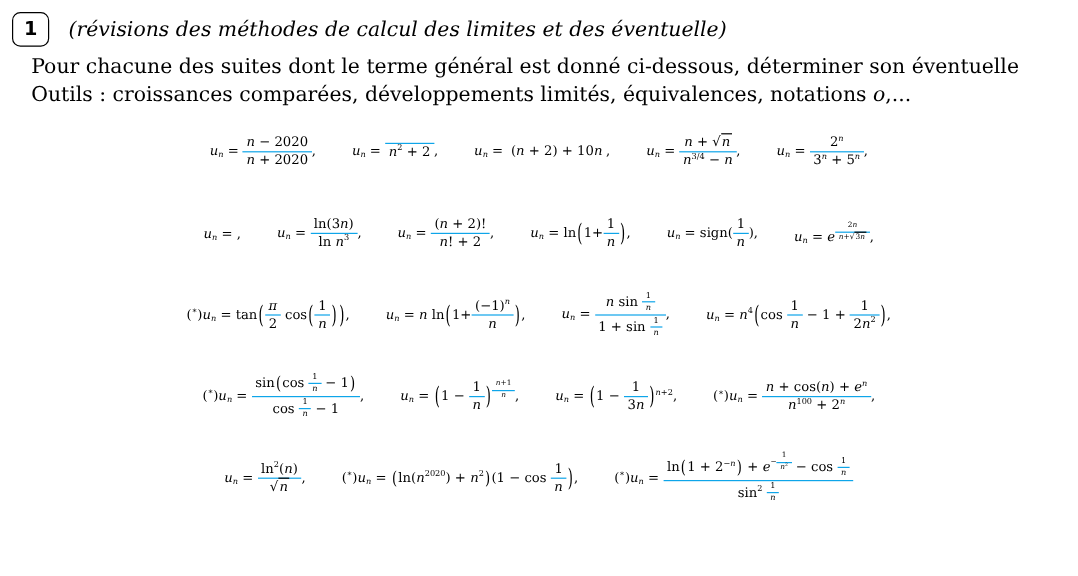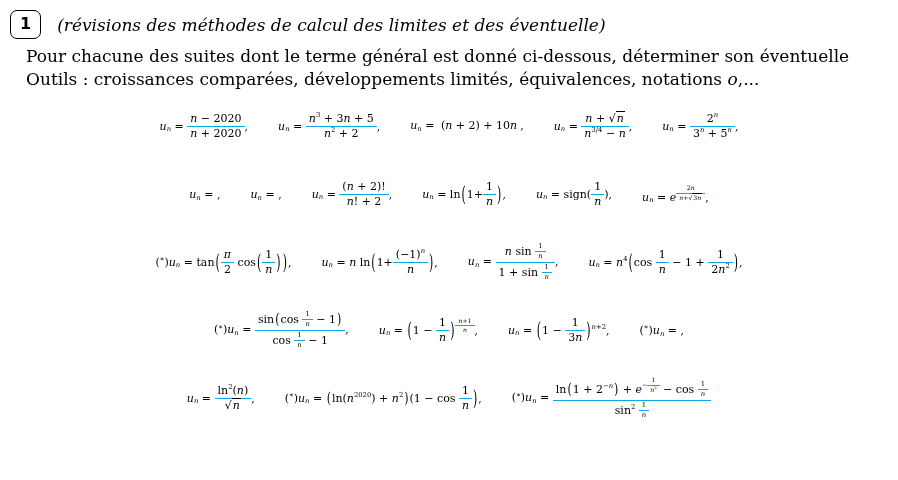--- a/index.html
+++ b/index.html
@@ -66,44 +66,44 @@
   </div>
 
   <div class="intro">
     <div>Pour chacune des suites dont le terme général est donné ci-dessous, déterminer son éventuelle</div>
     <div>Outils : croissances comparées, développements limités, équivalences, notations <i>o</i>,...</div>
   </div>
 
   <div class="formula-area">
       <div class="formula-row">
         <span class="formula"><i>u</i><sub><i>n</i></sub> = <span class="fr"><span class="nu"><i>n</i> − 2020</span><span class="de"><i>n</i> + 2020</span></span>,</span>
-        <span class="formula"><i>u</i><sub><i>n</i></sub> = <span class="fr"><span class="nu"><i>n</i><sup>3</sup> + 3<i>n</i> + 5</span><span class="de"><i>n</i><sup>2</sup> + 2</span></span>,</span>
+        <span class="formula"><i>u</i><sub><i>n</i></sub> = <span class="fr"><span class="de"><i>n</i><sup>2</sup> + 2</span></span>,</span>
         <span class="formula"><i>u</i><sub><i>n</i></sub> = <span class="fr"><span class="nu">(<i>n</i> + 2) + 10<i>n</i></span></span>,</span>
         <span class="formula"><i>u</i><sub><i>n</i></sub> = <span class="fr"><span class="nu"><i>n</i> + <span class="rt">√<span class="rd"><i>n</i></span></span></span><span class="de"><i>n</i><sup>3/4</sup> − <i>n</i></span></span>,</span>
         <span class="formula"><i>u</i><sub><i>n</i></sub> = <span class="fr"><span class="nu">2<sup><i>n</i></sup></span><span class="de">3<sup><i>n</i></sup> + 5<sup><i>n</i></sup></span></span>,</span>
       </div>
       <div class="formula-row">
         <span class="formula"><i>u</i><sub><i>n</i></sub> = ,</span>
-        <span class="formula"><i>u</i><sub><i>n</i></sub> = ,</span>
+        <span class="formula"><i>u</i><sub><i>n</i></sub> = <span class="fr"><span class="nu">ln(3<i>n</i>)</span><span class="de">ln <i>n</i><sup>3</sup></span></span>,</span>
         <span class="formula"><i>u</i><sub><i>n</i></sub> = <span class="fr"><span class="nu">(<i>n</i> + 2)!</span><span class="de"><i>n</i>! + 2</span></span>,</span>
         <span class="formula"><i>u</i><sub><i>n</i></sub> = ln<span class="bp">(</span>1+<span class="fr"><span class="nu">1</span><span class="de"><i>n</i></span></span><span class="bp">)</span>,</span>
         <span class="formula"><i>u</i><sub><i>n</i></sub> = sign(<span class="fr"><span class="nu">1</span><span class="de"><i>n</i></span></span>),</span>
         <span class="formula"><i>u</i><sub><i>n</i></sub> = <i>e</i><span class="exp"><span class="fr"><span class="nu">2<i>n</i></span><span class="de"><i>n</i>+<span class="rt">√<span class="rd">3<i>n</i></span></span></span></span></span>,</span>
       </div>
       <div class="formula-row">
         <span class="formula">(<sup>∗</sup>)<i>u</i><sub><i>n</i></sub> = tan<span class="bp">(</span><span class="fr"><span class="nu"><i>π</i></span><span class="de">2</span></span> cos<span class="bp">(</span><span class="fr"><span class="nu">1</span><span class="de"><i>n</i></span></span><span class="bp">)</span><span class="bp">)</span>,</span>
         <span class="formula"><i>u</i><sub><i>n</i></sub> = <i>n</i> ln<span class="bp">(</span>1+<span class="fr"><span class="nu">(−1)<sup><i>n</i></sup></span><span class="de"><i>n</i></span></span><span class="bp">)</span>,</span>
         <span class="formula"><i>u</i><sub><i>n</i></sub> = <span class="fr"><span class="nu"><i>n</i> sin <span class="fr sm"><span class="nu">1</span><span class="de"><i>n</i></span></span></span><span class="de">1 + sin <span class="fr sm"><span class="nu">1</span><span class="de"><i>n</i></span></span></span></span>,</span>
         <span class="formula"><i>u</i><sub><i>n</i></sub> = <i>n</i><sup>4</sup><span class="bp">(</span>cos <span class="fr"><span class="nu">1</span><span class="de"><i>n</i></span></span> − 1 + <span class="fr"><span class="nu">1</span><span class="de">2<i>n</i><sup>2</sup></span></span><span class="bp">)</span>,</span>
       </div>
       <div class="formula-row">
         <span class="formula">(<sup>∗</sup>)<i>u</i><sub><i>n</i></sub> = <span class="fr"><span class="nu">sin<span class="bpm">(</span>cos <span class="fr sm"><span class="nu">1</span><span class="de"><i>n</i></span></span> − 1<span class="bpm">)</span></span><span class="de">cos <span class="fr sm"><span class="nu">1</span><span class="de"><i>n</i></span></span> − 1</span></span>,</span>
         <span class="formula"><i>u</i><sub><i>n</i></sub> = <span class="bp">(</span>1 − <span class="fr"><span class="nu">1</span><span class="de"><i>n</i></span></span><span class="bp">)</span><span class="exp"><span class="fr"><span class="nu"><i>n</i>+1</span><span class="de"><i>n</i></span></span></span>,</span>
         <span class="formula"><i>u</i><sub><i>n</i></sub> = <span class="bp">(</span>1 − <span class="fr"><span class="nu">1</span><span class="de">3<i>n</i></span></span><span class="bp">)</span><sup><i>n</i>+2</sup>,</span>
-        <span class="formula">(<sup>∗</sup>)<i>u</i><sub><i>n</i></sub> = ,</span>
+        <span class="formula">(<sup>∗</sup>)<i>u</i><sub><i>n</i></sub> = <span class="fr"><span class="nu"><i>n</i> + cos(<i>n</i>) + <i>e</i><sup><i>n</i></sup></span><span class="de"><i>n</i><sup>100</sup> + 2<sup><i>n</i></sup></span></span>,</span>
       </div>
       <div class="formula-row">
         <span class="formula"><i>u</i><sub><i>n</i></sub> = <span class="fr"><span class="nu">ln<sup>2</sup>(<i>n</i>)</span><span class="de"><span class="rt">√<span class="rd"><i>n</i></span></span></span></span>,</span>
         <span class="formula">(<sup>∗</sup>)<i>u</i><sub><i>n</i></sub> = <span class="bpm">(</span>ln(<i>n</i><sup>2020</sup>) + <i>n</i><sup>2</sup><span class="bpm">)</span>(1 − cos <span class="fr"><span class="nu">1</span><span class="de"><i>n</i></span></span><span class="bp">)</span>,</span>
         <span class="formula">(<sup>∗</sup>)<i>u</i><sub><i>n</i></sub> = <span class="fr"><span class="nu">ln<span class="bpm">(</span>1 + 2<sup>−<i>n</i></sup><span class="bpm">)</span> + <i>e</i><span class="exp">−<span class="fr"><span class="nu">1</span><span class="de"><i>n</i><sup>2</sup></span></span></span> − cos <span class="fr sm"><span class="nu">1</span><span class="de"><i>n</i></span></span></span><span class="de">sin<sup>2</sup> <span class="fr sm"><span class="nu">1</span><span class="de"><i>n</i></span></span></span></span></span>
       </div>
     </div>
 
 </div>
 

